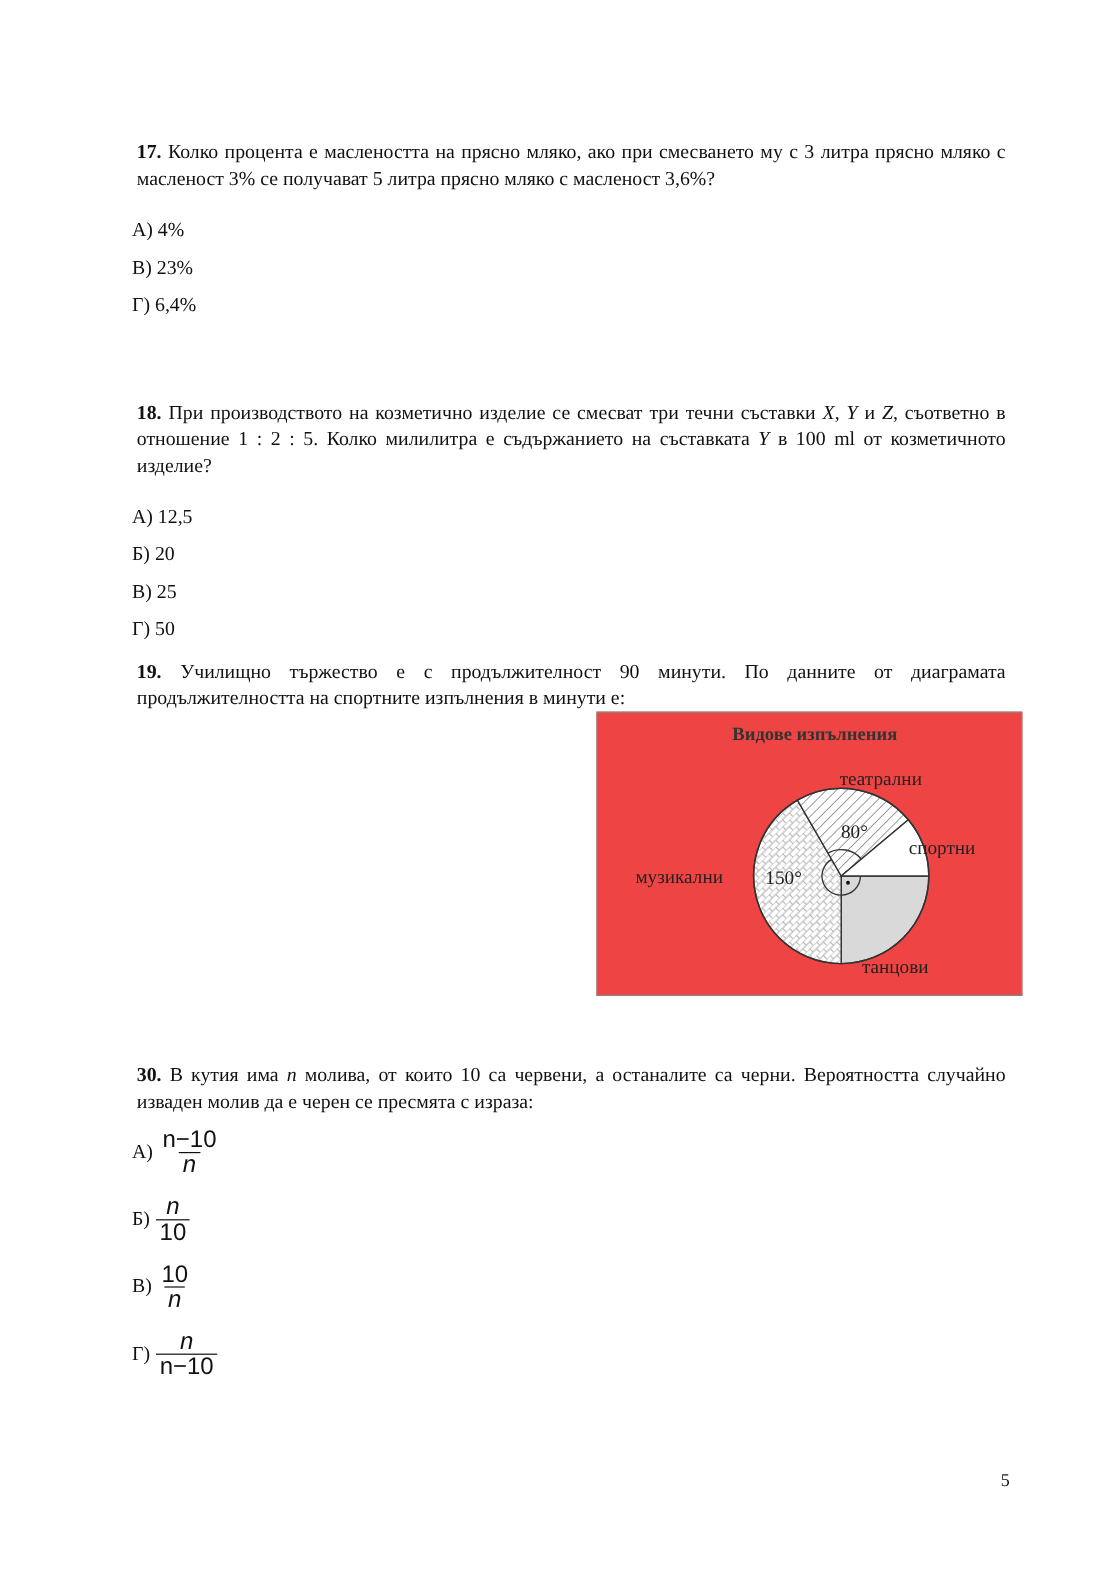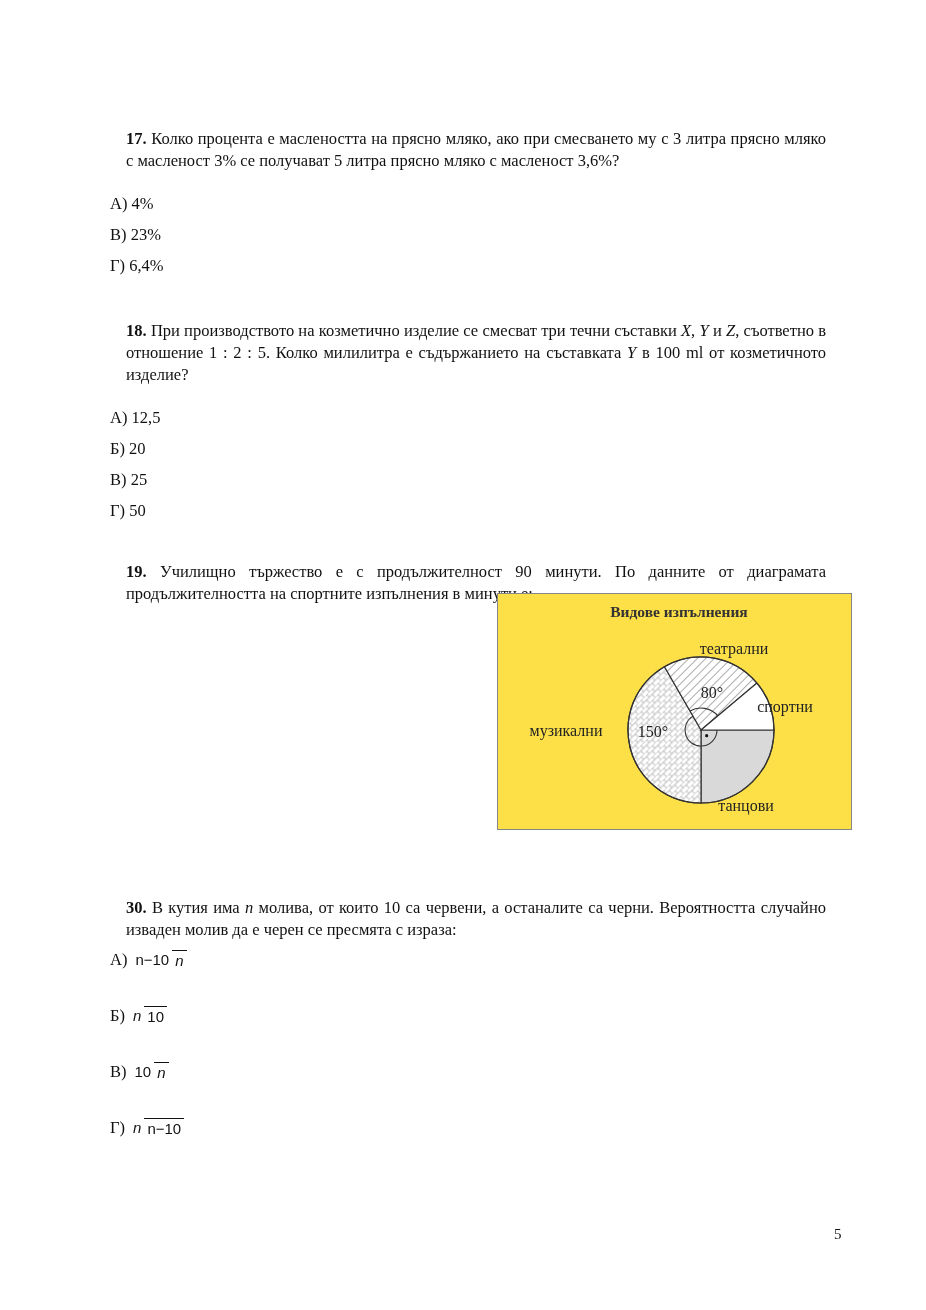--- a/index.html
+++ b/index.html
@@ -2,40 +2,40 @@
 <html><head>
   <meta charset="utf-8">
   <style>
     html, body { margin: 0; padding: 0; background: #ffffff; }
     body {
       width: 926px; height: 1310px; position: relative; overflow: hidden;
       font-family: "Liberation Serif", "DejaVu Serif", serif;
       color: #111111; font-size: 16.5px;
     }
     .q { position: absolute; left: 110px; width: 732px; }
-    .qtext { line-height: 22px; text-align: justify; text-align-last: left; margin: 16px; }
+    .qtext { line-height: 22px; text-align: justify; text-align-last: left; margin: 4px; }
     .qnum { font-weight: bold; }
     .ital { font-style: italic; }
     .answers { margin-top: 21px; }
     .ans { height: 31px; line-height: 22px; white-space: nowrap; }
     #q17 { top: 112px; }
-    #q18 { top: 304px; }
+    #q18 { top: 329px; }
     #q19 { top: 545px; }
     #q20 { top: 881px; }
     .chart-box {
       position: absolute; left: 497px; top: 593px; width: 355px; height: 237px;
-      border: 1.6px solid #868686; box-sizing: border-box; background: #fde047;
+      border: 1.6px solid #868686; box-sizing: border-box; background: #ef4444;
     }
     .chart-box svg { position: absolute; left: 0; top: 0; }
     .fans { position: absolute; left: 110px; }
     .frac-row { display: flex; align-items: center; height: 56px; }
     .frac-label { margin-right: 5px; font-size: 16.5px; }
     .frac {
-      display: inline-flex; align-items: center;
-      font-family: "Liberation Sans", "DejaVu Sans", sans-serif; font-size: 15px;
+      display: inline-flex; flex-direction: column; align-items: center;
+      font-family: "Liberation Sans", "DejaVu Sans", sans-serif; font-size: 20px;
     }
     .frac .num { padding: 0 3px 1px 3px; line-height: 18px; }
     .frac .den { padding: 1px 3px 0 3px; line-height: 18px; border-top: 1.6px solid #111; }
     .frac .var { font-style: italic; }
     .page-num { position: absolute; left: 834px; top: 1226px; font-size: 15px; }
   </style>
 </head>
 <body>
 
 <div class="q" id="q17">

